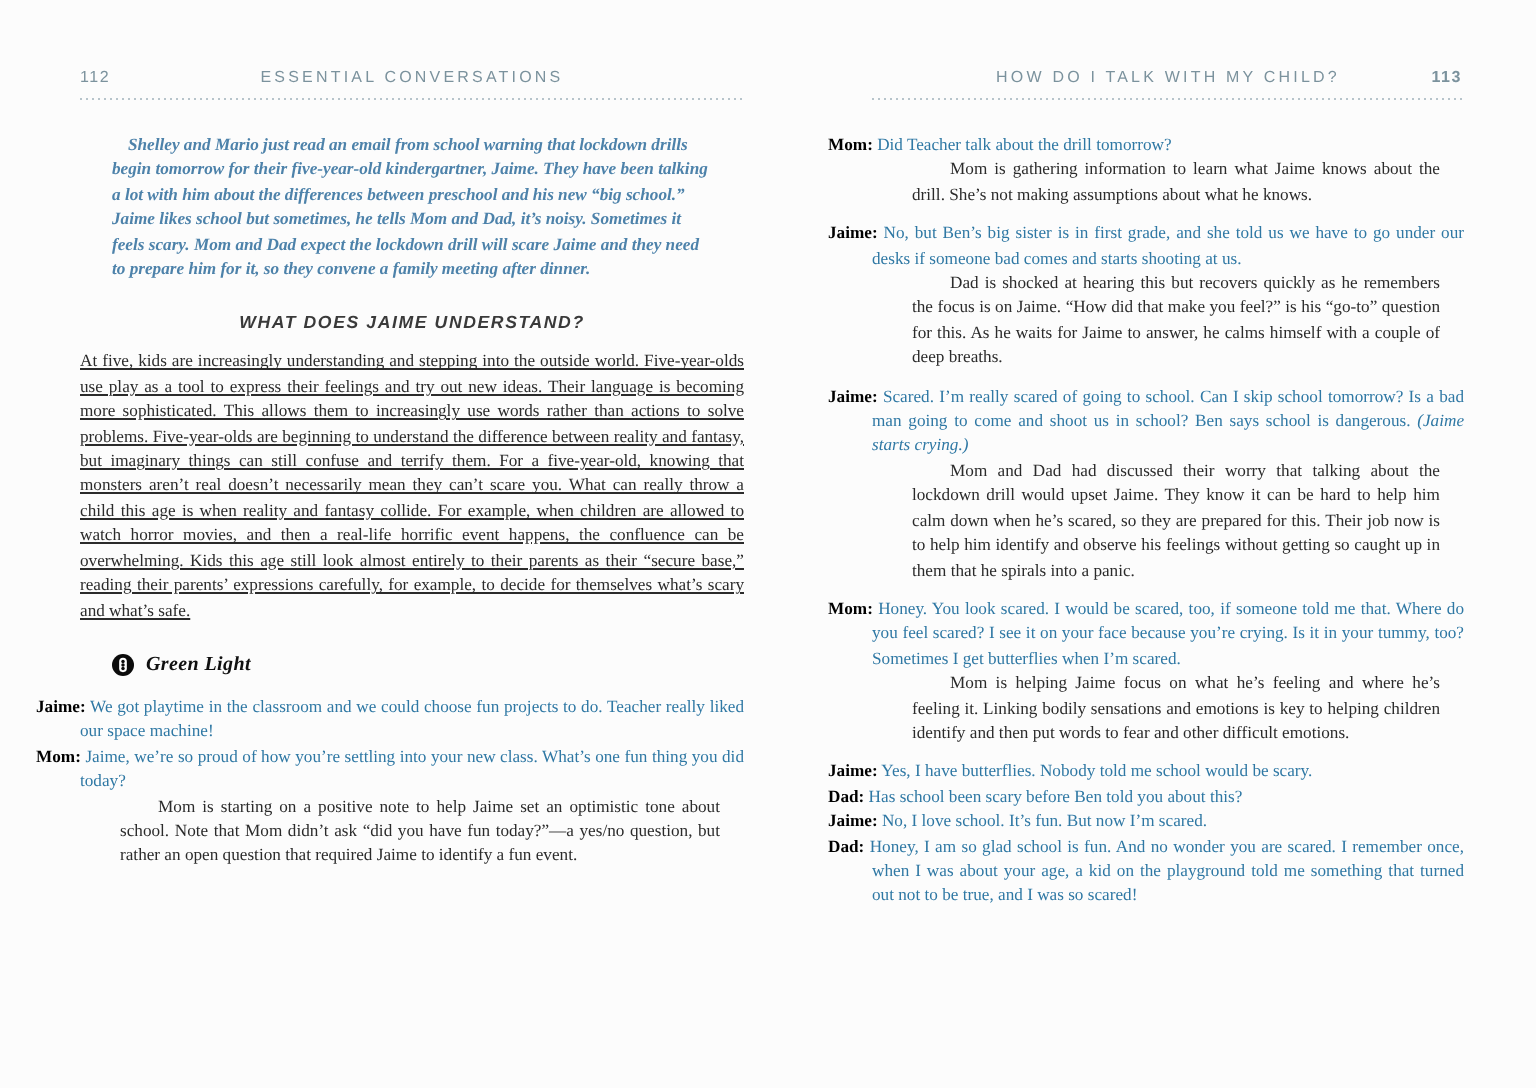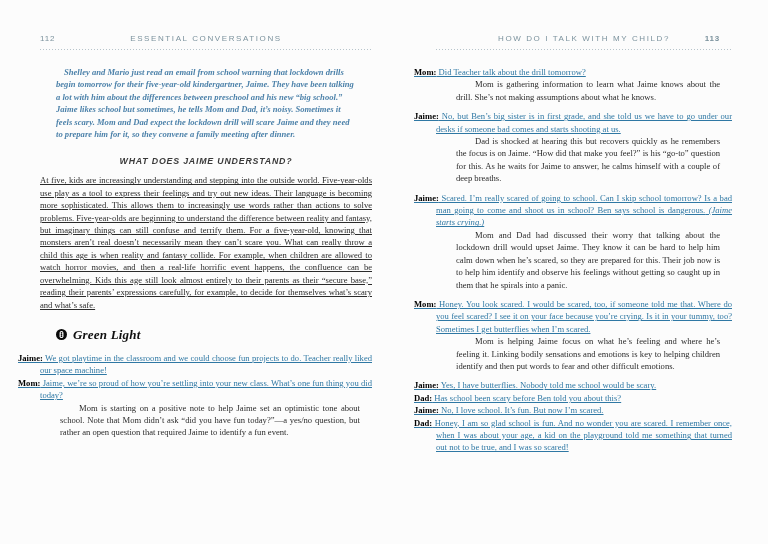--- a/index.html
+++ b/index.html
@@ -30,21 +30,21 @@
   .running-head {
     display: block;
     text-align: center;
     text-transform: uppercase;
   }
   .page-num {
     position: absolute; top: 0;
     letter-spacing: 0.8px;
   }
   .page.left  .page-num { left: 0; }
-  .page.right .page-num { right: 12px; font-weight: bold; }
+  .page.right .page-num { right: 1px; font-weight: bold; }
 
   .dotted-rule {
     height: 2px;
     margin-top: 3px;
     background-image: repeating-linear-gradient(90deg, #b7c4cb 0 1px, transparent 1px 3px);
     background-size: 3px 1px;
     background-repeat: repeat-x;
     background-position: 0 0;
   }
 
@@ -73,34 +73,33 @@
     text-align: justify;
     text-decoration: underline;
   }
   .subhead {
     margin: 16px 0 9px 16px;
     display: flex;
     align-items: center;
     gap: 6px;
   }
   .subhead .label {
-    font-size: 13px;
+    font-size: 10px;
     font-weight: bold;
     font-style: italic;
     color: #101010;
     letter-spacing: 0.2px;
   }
   .tl-icon { display: inline-flex; line-height: 0; }
 
   .dialogue-top { margin-top: 15px; }
   .speech {
     text-indent: -22px;
     text-align: justify;
     color: #2f78a4;
-    text-decoration: underline;
   }
   .speaker {
     color: #000;
     font-weight: bold;
     font-style: normal;
   }
   .stage { font-style: italic; }
   .note {
     margin: 0 12px 7px 20px;
     text-indent: 19px;

